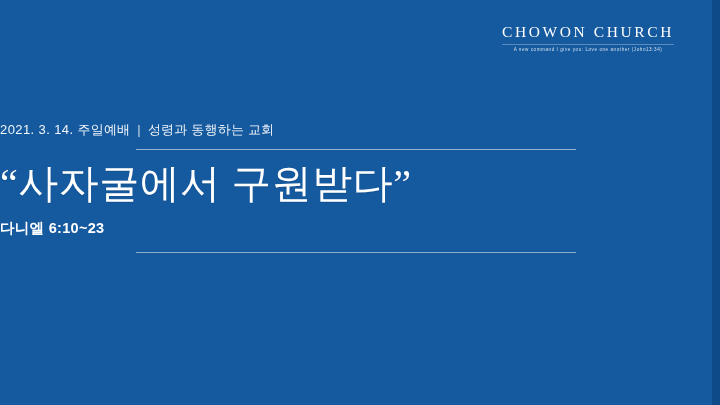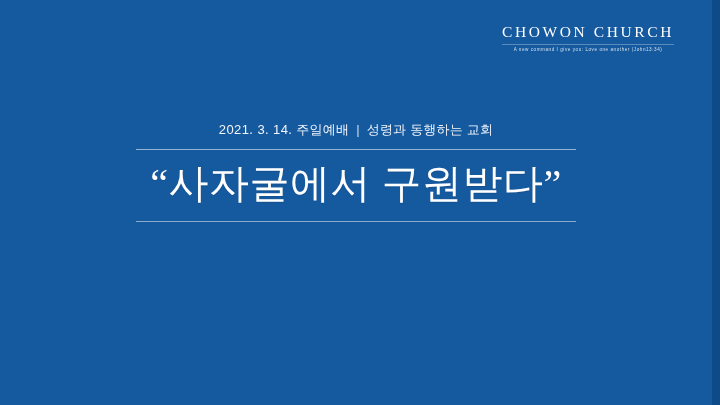--- a/index.html
+++ b/index.html
@@ -57,21 +57,21 @@
     white-space: nowrap;
     transform: scaleY(1.05);
   }
 
   
   .sermon-block {
     position: absolute;
     left: 0;
     right: 0;
     top: 122px;
-    text-align: center;
+    text-align: left;
   }
 
   .service-line {
     font-size: 13px;
     font-weight: 400;
     letter-spacing: 0.2px;
     color: #f2f6fb;
     line-height: 1.2;
     white-space: nowrap;
   }
@@ -138,18 +138,19 @@
   <div class="sermon-block">
 
     <div class="service-line">
       <span class="svc-date">2021. 3. 14.</span><span class="svc-name">주일예배</span><span class="svc-sep">|</span><span>성령과 동행하는 교회</span>
     </div>
 
     <div class="divider top"></div>
 
     <h1 class="sermon-title">“사자굴에서 구원받다”</h1>
 
+    <div class="scripture-ref">다니엘 6:10~23</div>
 
     <div class="divider bottom"></div>
 
   </div>
 
 </div>
 
 </body></html>

